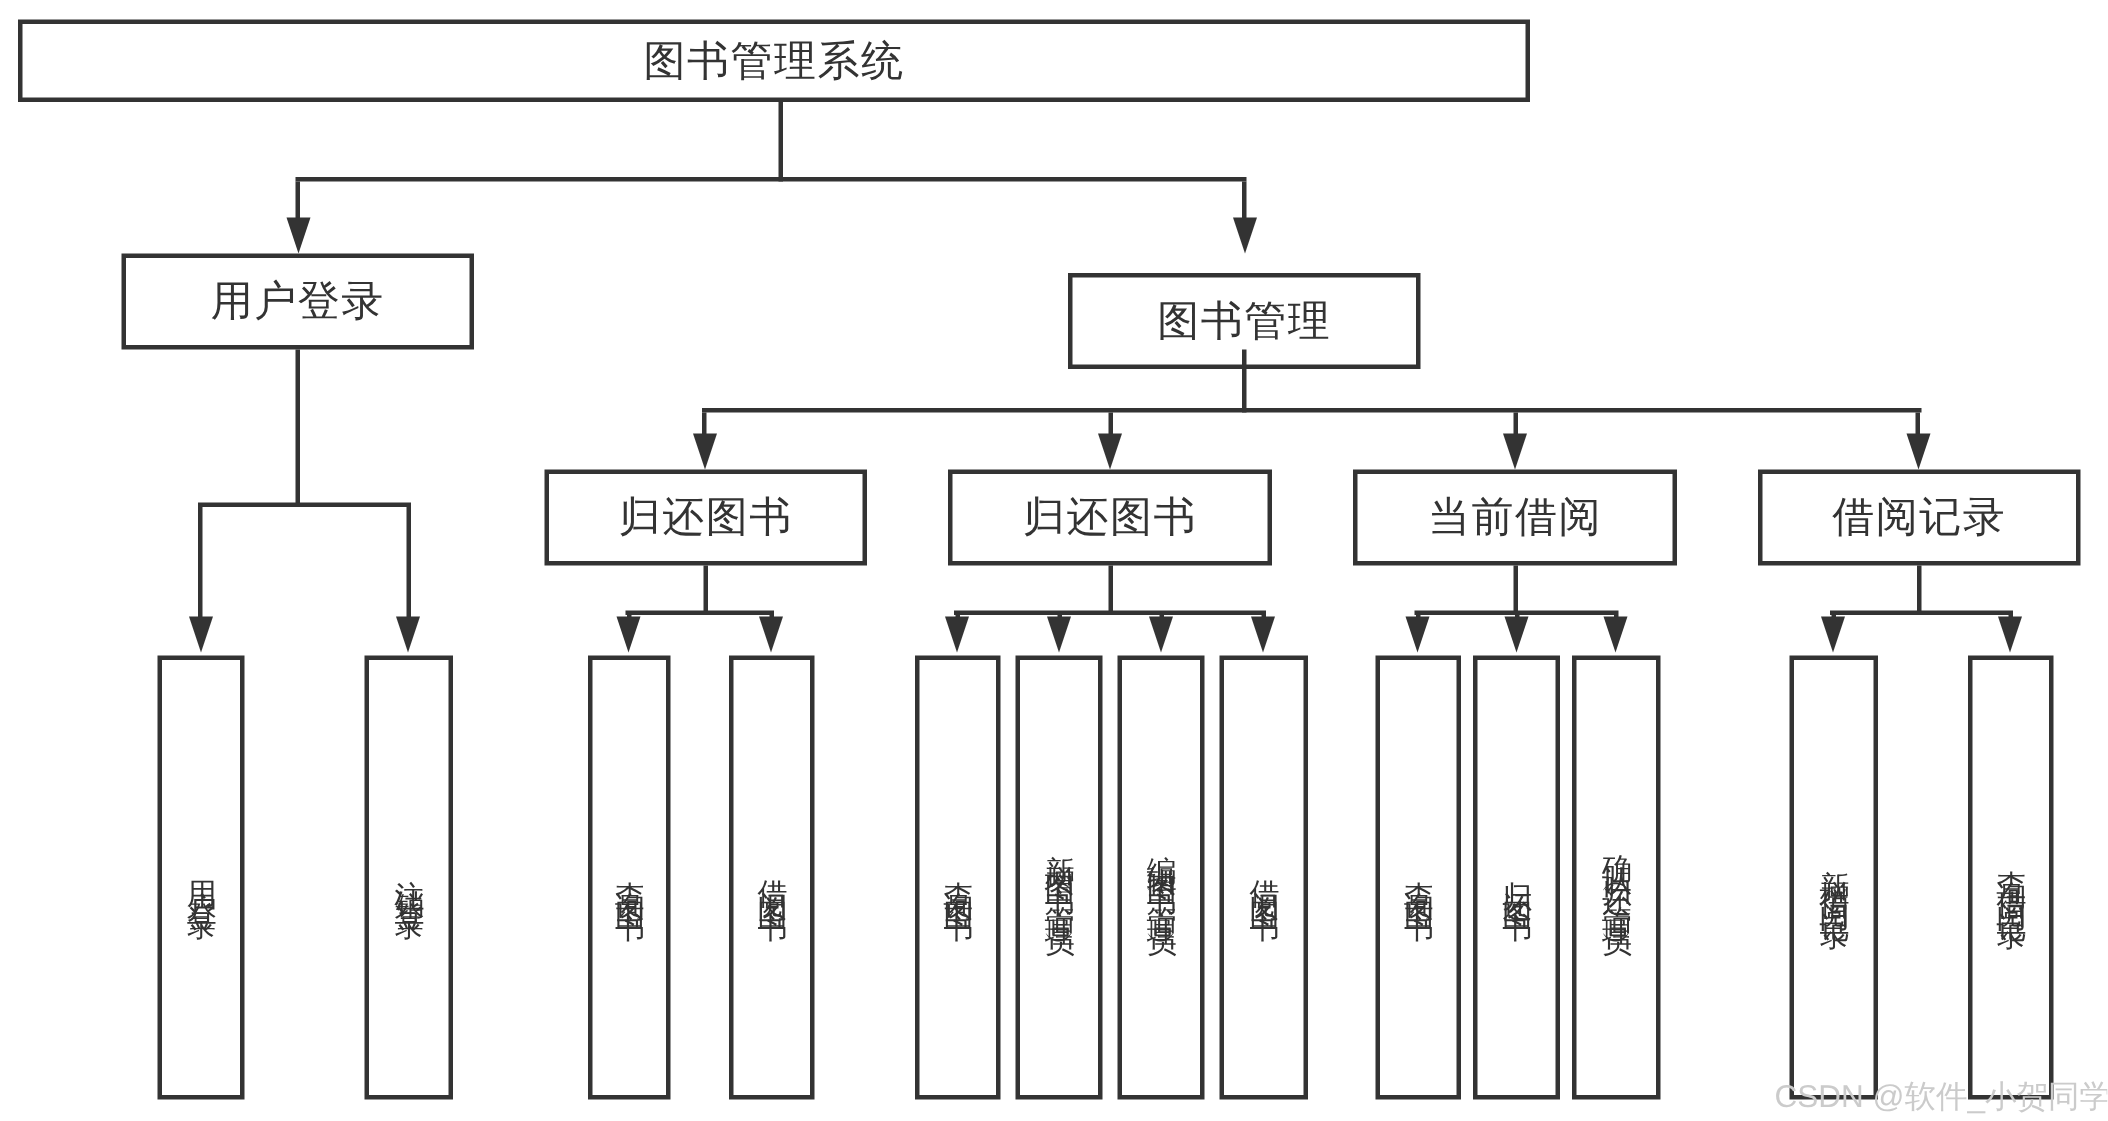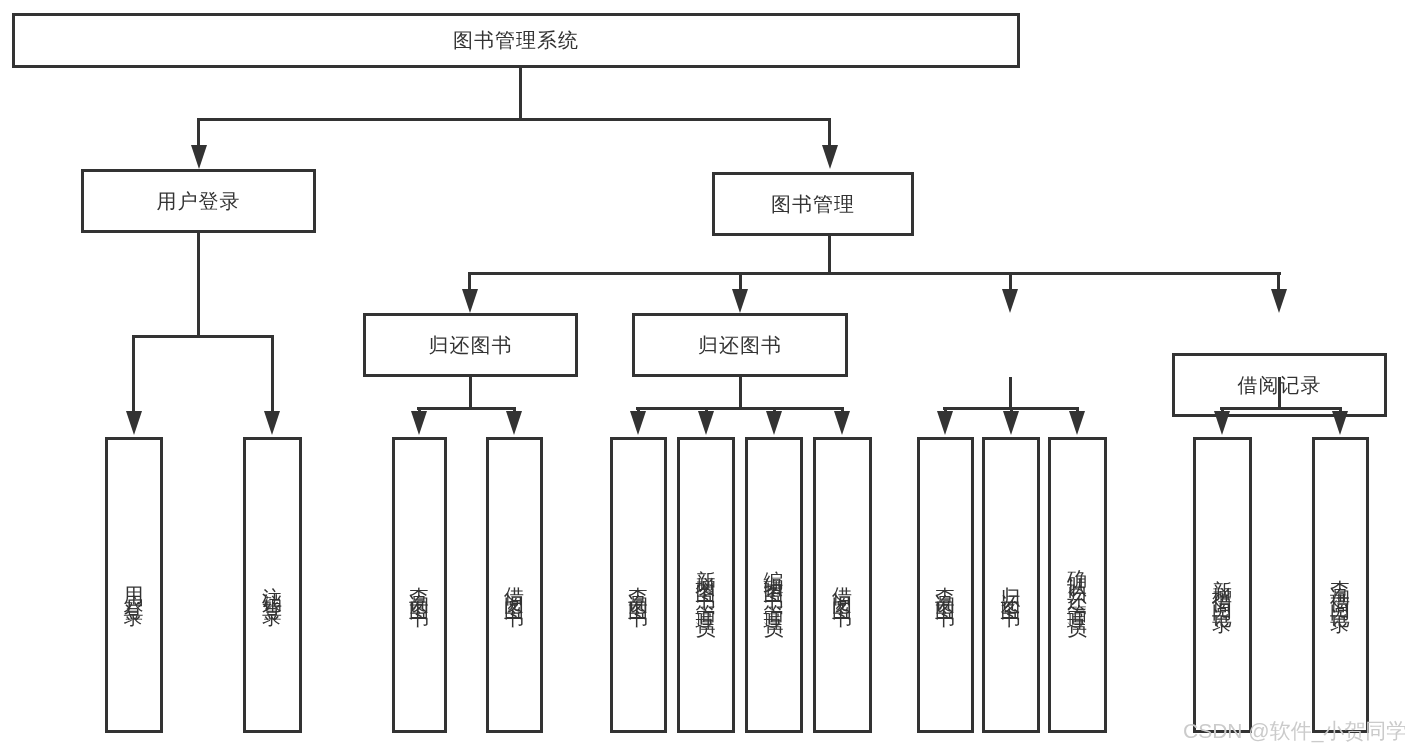--- a/index.html
+++ b/index.html
@@ -16,21 +16,21 @@
     position: absolute;
     box-sizing: border-box;
     border: 3px solid #333333;
     background: #ffffff;
     display: flex;
     align-items: center;
     justify-content: center;
     text-align: center;
   }
   .node.h span {
-    font-size: 20px;
+    font-size: 28px;
     letter-spacing: 1px;
     white-space: nowrap;
   }
   .node.v span {
     writing-mode: vertical-rl;
     text-orientation: mixed;
     font-size: 20px;
     letter-spacing: 7px;
     line-height: 1;
   }
@@ -68,21 +68,21 @@
   <div class="ln" style="left:519px; top:68px; width:3px; height:53px;"></div>
   <div class="ln" style="left:197px; top:118px; width:634px; height:3px;"></div>
   <div class="ln" style="left:197px; top:121px; width:3px; height:29px;"></div>
   <div class="ah" style="left:191px; top:145px;"></div>
   <div class="ln" style="left:828px; top:121px; width:3px; height:29px;"></div>
   <div class="ah" style="left:822px; top:145px;"></div>
 
   <div class="node h" style="left:81px; top:169px; width:235px; height:64px;">
     <span>用户登录</span>
   </div>
-  <div class="node h" style="left:712px; top:172px; width:202px; height:64px;">
+  <div class="node h" style="left:712px; top:182px; width:235px; height:64px;">
     <span>图书管理</span>
   </div>
 
   <div class="ln" style="left:197px; top:233px; width:3px; height:105px;"></div>
   <div class="ln" style="left:132px; top:335px; width:142px; height:3px;"></div>
   <div class="ln" style="left:132px; top:338px; width:3px; height:78px;"></div>
   <div class="ah" style="left:126px; top:411px;"></div>
   <div class="ln" style="left:271px; top:338px; width:3px; height:78px;"></div>
   <div class="ah" style="left:264px; top:411px;"></div>
 
@@ -96,21 +96,24 @@
   <div class="ah" style="left:1002px; top:289px;"></div>
   <div class="ln" style="left:1277px; top:275px; width:3px; height:19px;"></div>
   <div class="ah" style="left:1271px; top:289px;"></div>
 
   <div class="node h" style="left:363px; top:313px; width:215px; height:64px;">
     <span>归还图书</span>
   </div>
   <div class="node h" style="left:632px; top:313px; width:216px; height:64px;">
     <span>归还图书</span>
   </div>
-  <div class="node h" style="left:1172px; top:313px; width:215px; height:64px;margin-top:40px;">
+  <div class="node h" style="left:902px; top:313px; width:216px; height:64px;">
+    <span>当前借阅</span>
+  </div>
+  <div class="node h" style="left:1172px; top:313px; width:215px; height:64px;">
     <span>借阅记录</span>
   </div>
 
   <div class="ln" style="left:469px; top:377px; width:3px; height:33px;"></div>
   <div class="ln" style="left:417px; top:407px; width:99px; height:3px;"></div>
   <div class="ln" style="left:418px; top:410px; width:3px; height:6px;"></div>
   <div class="ah" style="left:411px; top:411px;"></div>
   <div class="ln" style="left:513px; top:410px; width:3px; height:6px;"></div>
   <div class="ah" style="left:506px; top:411px;"></div>
 

